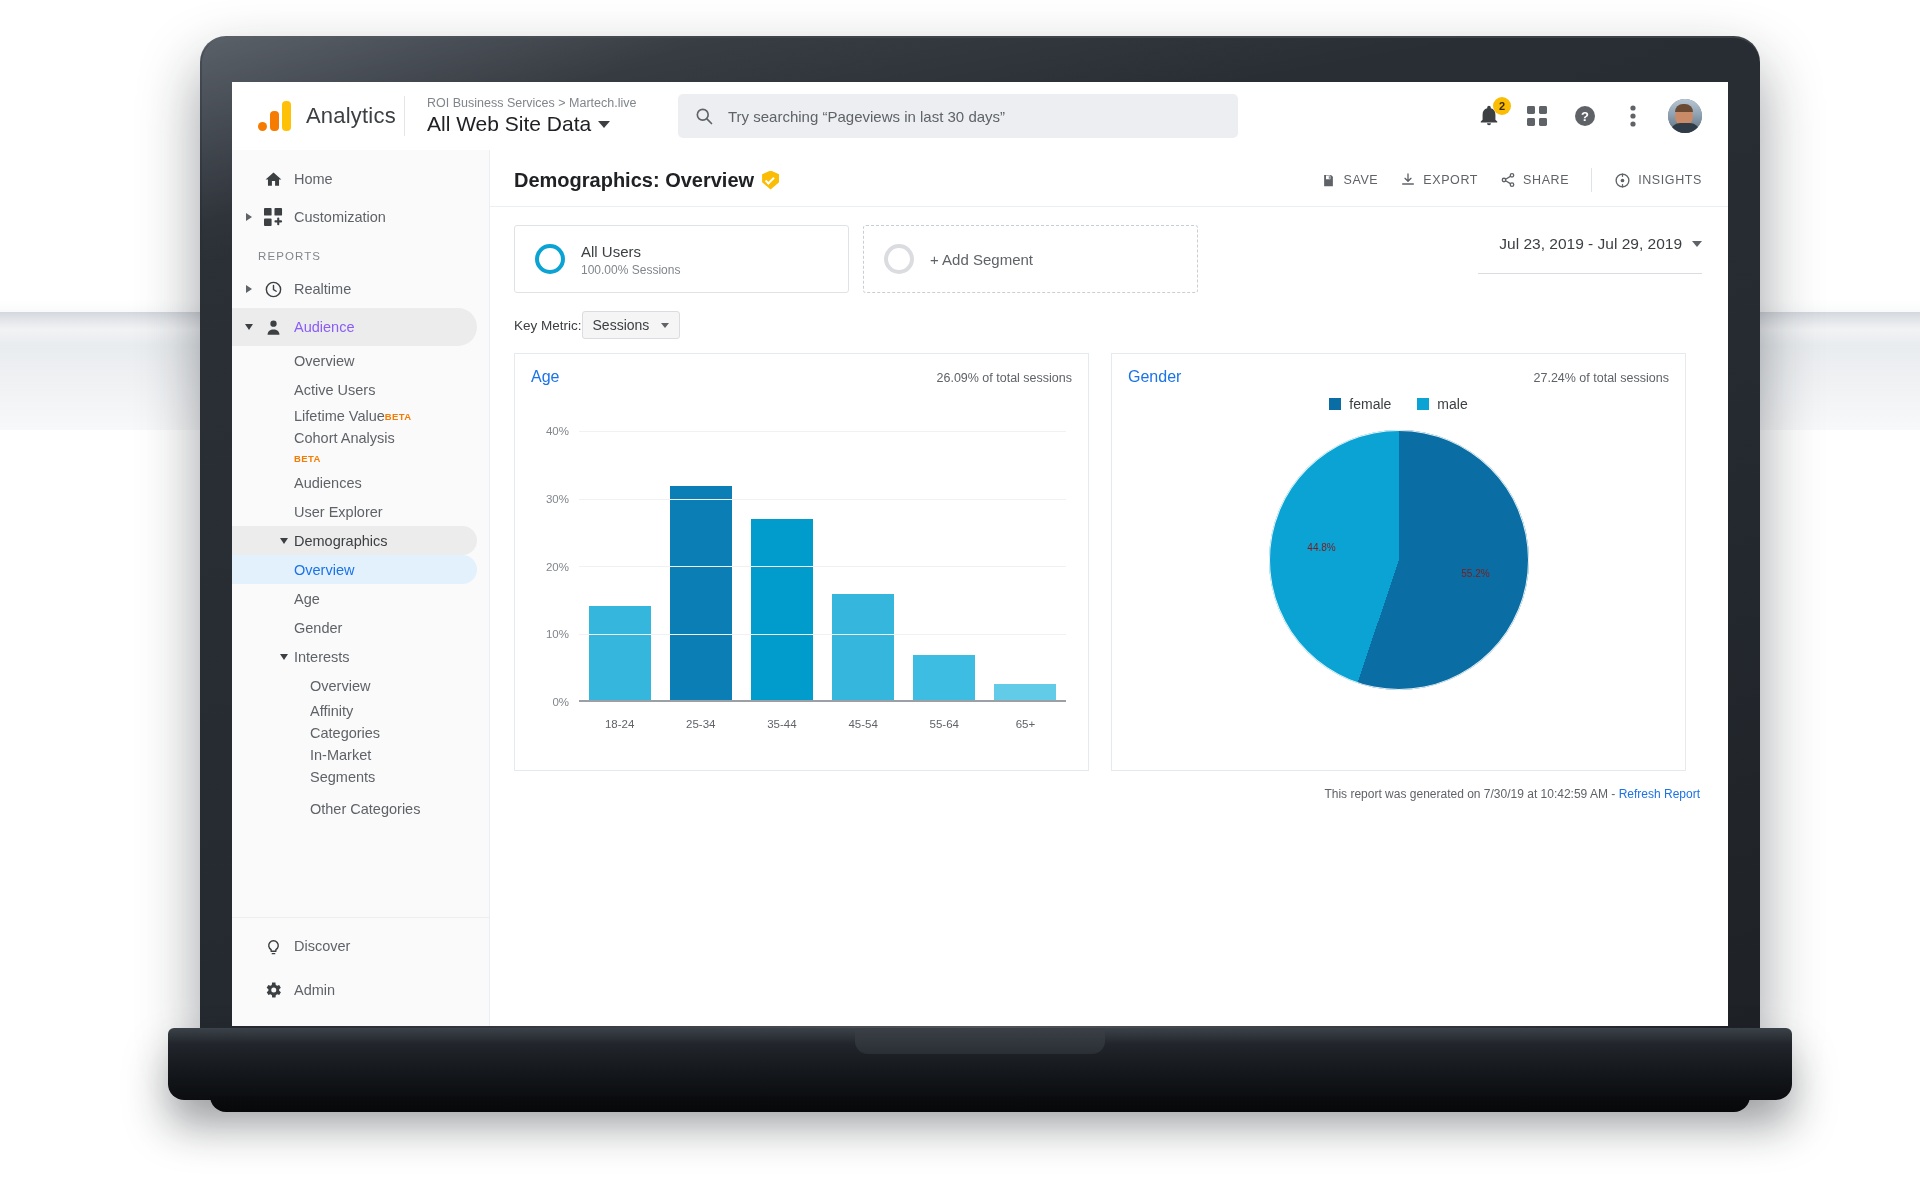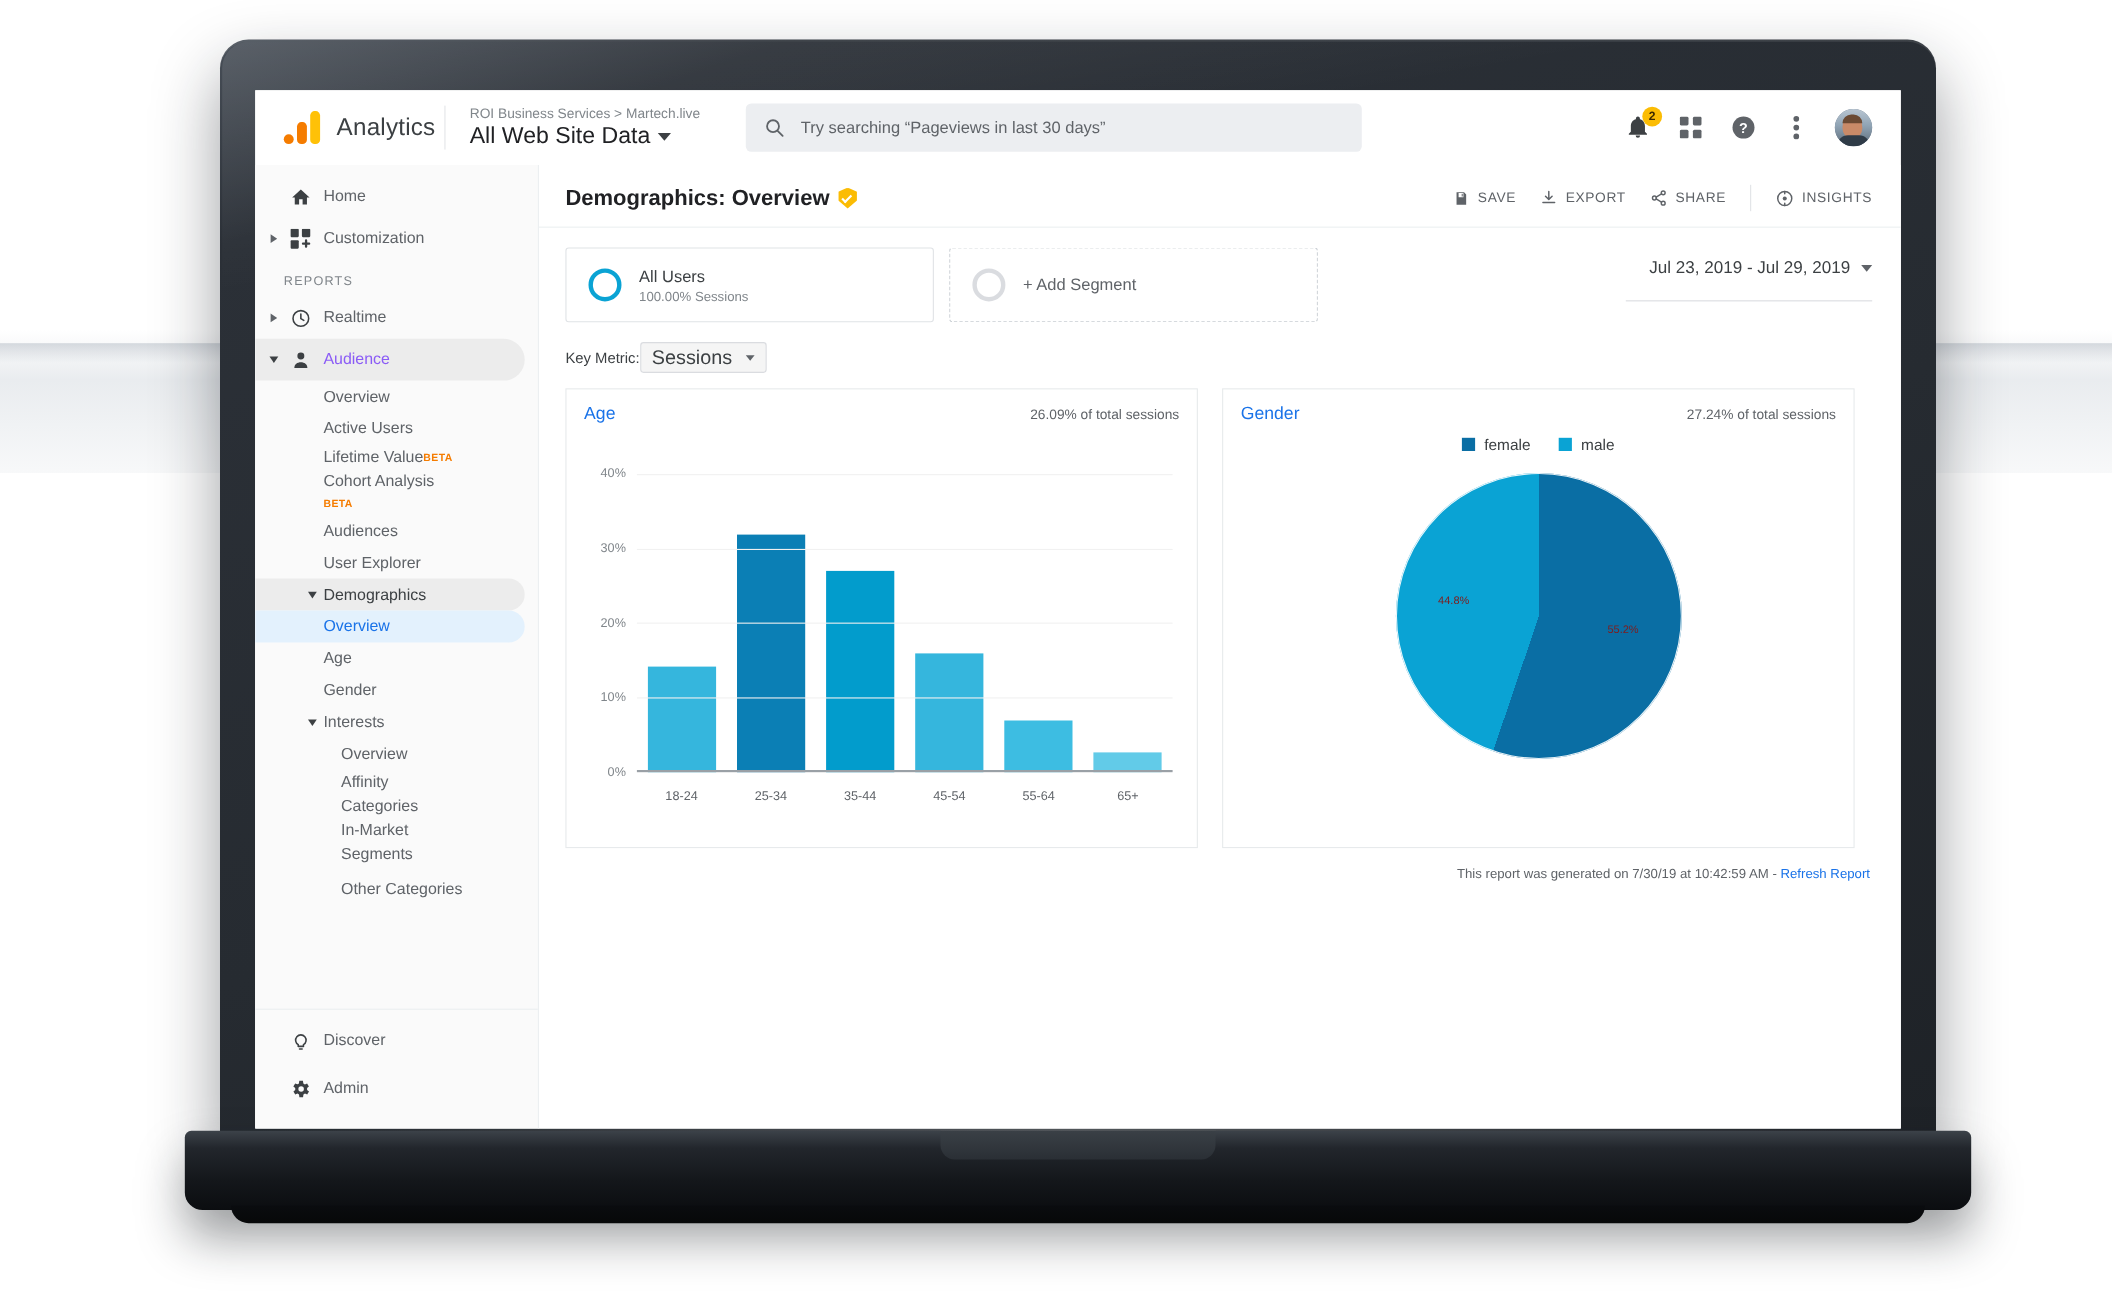--- a/index.html
+++ b/index.html
@@ -184,21 +184,21 @@
   .date-range { margin-left: auto; display: flex; flex-direction: column; align-items: flex-end; padding-top: 10px; gap: 12px; }
   .date-text { font-size: 15.5px; color: #3c4043; display: flex; align-items: center; gap: 10px; }
   .date-text .caret { width:0;height:0;border-left:5px solid transparent;border-right:5px solid transparent;border-top:6px solid #5f6368; }
   .date-underline { width: 224px; height: 1px; background: #dadce0; margin-top: 8px; }
 
   .keymetric { display: flex; align-items: center; padding: 18px 0 14px 24px; }
   .km-label { font-size: 13.5px; color: #3c4043; }
   .km-select {
     background: #f5f5f5; border: 1px solid #dadce0; border-radius: 3px;
     height: 28px; padding: 12px 10px; display: flex; align-items: center; gap: 12px;
-    font-size: 18px; color: #3c4043; cursor: pointer;
+    font-size: 14px; color: #3c4043; cursor: pointer;
   }
   .km-select .caret { width:0;height:0;border-left:4.5px solid transparent;border-right:4.5px solid transparent;border-top:5.5px solid #5f6368; }
 
   .cards-wrap { display: flex; gap: 0; padding: 0 26px 0 24px; }
   .card { border: 1px solid #e7eaec; background: #fff; }
   .card-head { display: flex; align-items: baseline; padding: 14px 16px 0 16px; }
   .card-title { font-size: 16px; color: #1a73e8; }
   .card-meta { margin-left: auto; font-size: 12.5px; color: #5f6368; }
 
   .age-card { width: 575px; height: 418px; }

